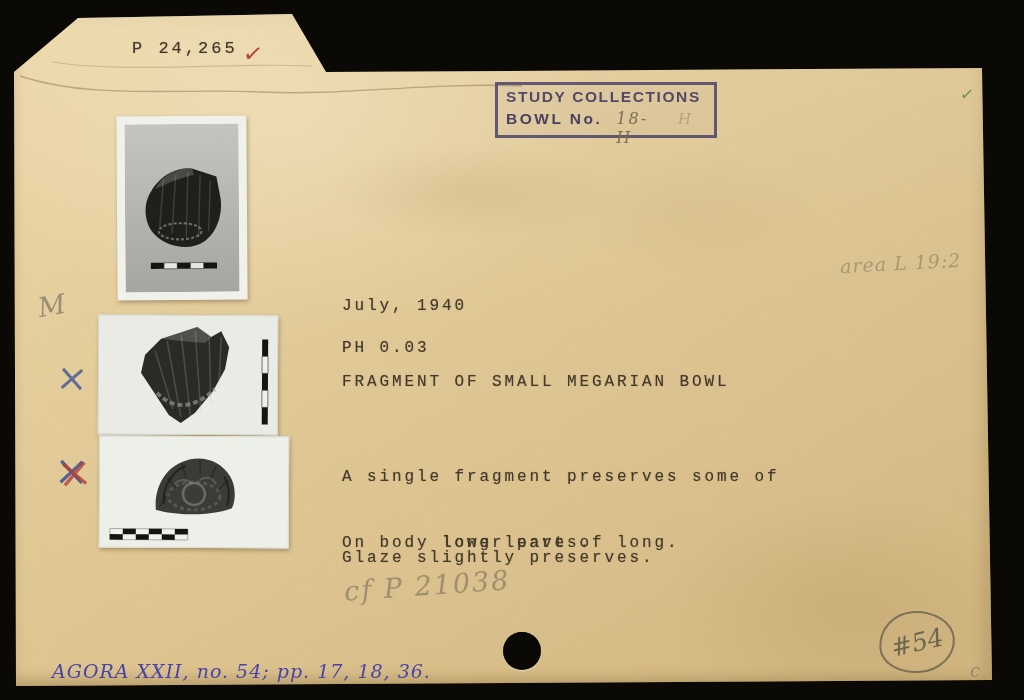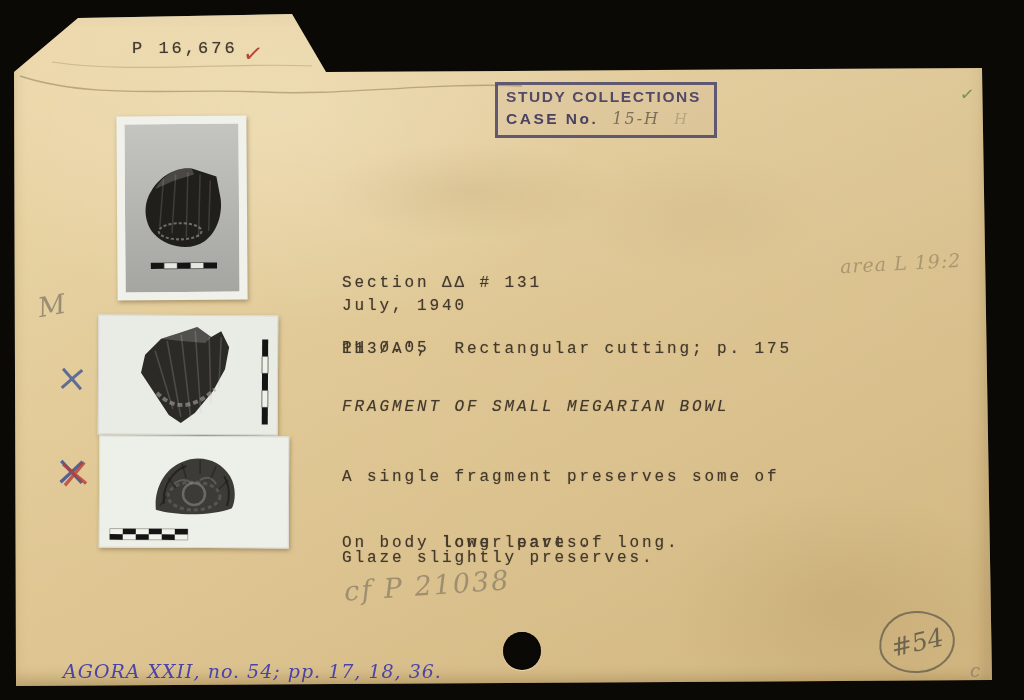--- a/index.html
+++ b/index.html
@@ -54,28 +54,28 @@
   .mark-x1{position:absolute;left:44px;top:344px;font-size:38px;font-weight:300;color:rgba(72,92,148,.85);transform:rotate(4deg);}
   .mark-x2{position:absolute;left:42px;top:434px;font-size:42px;font-weight:300;color:rgba(66,86,150,.9);transform:rotate(2deg);}
   .mark-x2 .overlay{position:absolute;left:3px;top:2px;color:rgba(182,62,52,.8);transform:rotate(-7deg);}
   
   .typed{position:absolute;left:330px;font-family:"Liberation Mono","DejaVu Sans Mono",monospace;
     font-size:16px;letter-spacing:2.9px;line-height:22px;color:var(--typed-ink);
     text-shadow:0 0 1px rgba(55,45,28,.45);white-space:pre;}
   .t-section{top:216px;}
   .t-date{top:283px;}
   .t-dim{top:325px;}
-  .t-title{top:384px;font-style:italic;}
+  .t-title{top:359px;}
   .t-desc1{top:410px;text-align:center;}
   .t-desc2{top:476px;}
   .t-desc3{top:535px;}
   
   .grid-ref{position:absolute;left:828px;top:240px;font-size:19px;color:rgba(158,140,106,.8);transform:rotate(-3deg);letter-spacing:1px;white-space:pre;}
   .cross-ref{position:absolute;left:332px;top:558px;font-size:27px;color:rgba(152,138,110,.9);transform:rotate(-4deg);letter-spacing:2px;white-space:pre;}
-  .publication{position:absolute;left:40px;top:648px;font-size:19px;color:var(--blue-ink);letter-spacing:1px;white-space:pre;margin-left:11px;}
+  .publication{position:absolute;left:40px;top:648px;font-size:19px;color:var(--blue-ink);letter-spacing:1px;white-space:pre;}
   .circled-num{position:absolute;left:867px;top:599px;width:76px;height:62px;border:2px solid rgba(105,96,78,.8);
     border-radius:48% 55% 50% 52% / 58% 50% 54% 46%;transform:rotate(-4deg);
     display:flex;align-items:center;justify-content:center;}
   .circled-num span{font-size:25px;color:rgba(100,92,74,.9);transform:rotate(-9deg);font-family:"DejaVu Serif",serif;font-style:italic;}
   .corner-letter{position:absolute;left:958px;top:648px;font-size:18px;color:rgba(142,130,104,.85);}
   
   .hole{position:absolute;left:491px;top:620px;width:38px;height:38px;border-radius:50%;
     background:var(--background);box-shadow:0 1px 1px rgba(255,250,225,.55), inset 0 1px 2px rgba(0,0,0,.9);}
 </style>
 </head>
@@ -83,28 +83,28 @@
 
 <div class="scene">
   <div class="card">
     <div class="texture"></div>
 
     <svg class="crease" width="980" height="674" viewBox="0 0 980 674">
       <path d="M8 64 C 80 88, 170 76, 250 80 C 330 84, 420 70, 510 74" fill="none" stroke="rgba(140,115,75,.5)" stroke-width="1.4"></path>
       <path d="M40 50 C 120 62, 210 50, 300 54" fill="none" stroke="rgba(150,125,85,.35)" stroke-width="1.2"></path>
     </svg>
 
-    <div class="tab-number">P 16,676</div>
+    <div class="tab-number">P 24,265</div>
     <span class="red-check">✓</span>
 
     <div class="stamp">
       <div class="stamp-line1">STUDY COLLECTIONS</div>
       <div class="stamp-line2">
-        <span class="stamp-case-label">CASE No.</span>
-        <span class="stamp-case-value hand">15-H</span>
+        <span class="stamp-case-label">BOWL No.</span>
+        <span class="stamp-case-value hand">18-H</span>
         <span class="stamp-case-faint hand">H</span>
       </div>
     </div>
 
     <span class="green-check">✓</span>
 
     <figure class="photo photo1">
       <div class="photo1-inner">
         <svg viewBox="0 0 112 166" preserveAspectRatio="none">
           <defs>
@@ -175,26 +175,22 @@
       </svg>
     </figure>
 
     <span class="mark-m hand">M</span>
     <span class="mark-x1 hand">×</span>
     <span class="mark-x2 hand">
       <span>×</span>
       <span class="overlay">×</span>
     </span>
 
-    <div class="typed t-section">
-      <div>Section ΔΔ # 131</div>
-      <div>113/A',  Rectangular cutting; p. 175</div>
-    </div>
     <div class="typed t-date">July, 1940</div>
-    <div class="typed t-dim">PH 0.05</div>
+    <div class="typed t-dim">PH 0.03</div>
     <div class="typed t-title">FRAGMENT OF SMALL MEGARIAN BOWL</div>
     <div class="typed t-desc1">
       <div>A single fragment preserves some of</div>
       <div>lower part of long.</div>
     </div>
     <div class="typed t-desc2">
       <div>On body long leaves.</div>
     </div>
     <div class="typed t-desc3">Glaze slightly preserves.</div>
 

